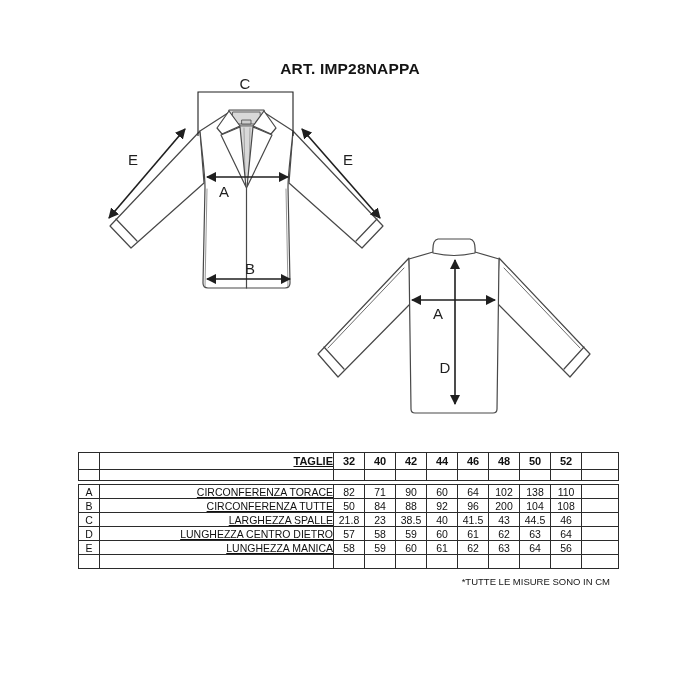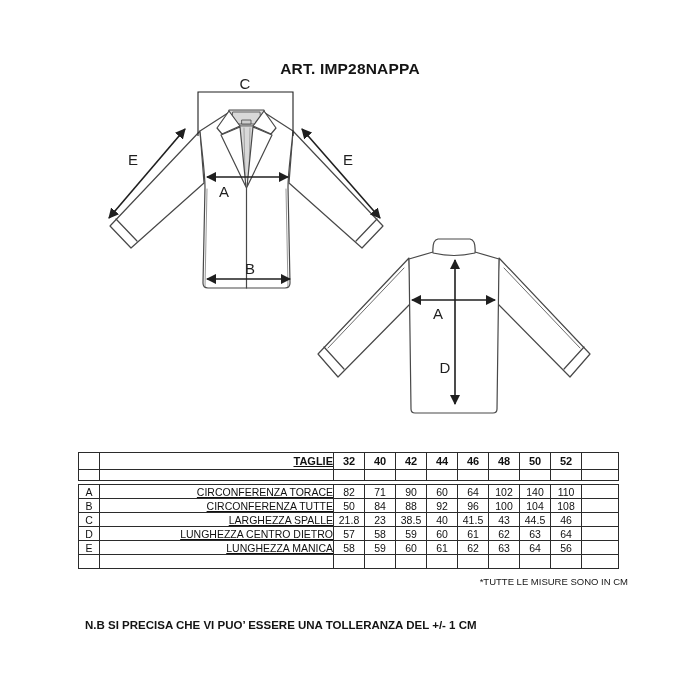--- a/index.html
+++ b/index.html
@@ -12,21 +12,21 @@
   .tables{position:absolute;left:78px;top:452px;width:540px;}
   table{border-collapse:collapse;table-layout:fixed;width:540px;
         font-family:"Liberation Sans",sans-serif;font-size:10.5px;color:#111;}
   .t2{margin-top:3px;}
   td{border:1px solid #2b2b2b;text-align:center;padding:0;height:13px;
      line-height:12px;overflow:hidden;white-space:nowrap;}
   tr.hdr td{height:16px;font-weight:bold;font-size:11px;}
   tr.gap td{height:10px;}
   tr.tail td{height:13px;}
   td.lbl{text-align:right;padding-left:7px;text-decoration:underline;}
-  .footnote{position:absolute;right:72px;top:576px;font-size:9.5px;color:#161616;}
+  .footnote{position:absolute;right:90px;top:576px;font-size:9.5px;color:#161616;}
   .note{position:absolute;left:85px;top:619px;font-size:11.5px;font-weight:bold;color:#141414;}
 </style>
 </head>
 <body>
 
 <div class="page">
 
   <div class="title">ART. IMP28NAPPA</div>
 
   <svg class="art" width="700" height="700" viewBox="0 0 700 700">
@@ -147,33 +147,33 @@
       <tbody>
           <tr>
         <td>A</td>
         <td class="lbl">CIRCONFERENZA TORACE</td>
         <td>82</td>
         <td>71</td>
         <td>90</td>
         <td>60</td>
         <td>64</td>
         <td>102</td>
-        <td>140</td>
+        <td>138</td>
         <td>110</td>
         <td></td>
       </tr>
       <tr>
         <td>B</td>
         <td class="lbl">CIRCONFERENZA TUTTE</td>
         <td>50</td>
         <td>84</td>
         <td>88</td>
         <td>92</td>
         <td>96</td>
-        <td>100</td>
+        <td>200</td>
         <td>104</td>
         <td>108</td>
         <td></td>
       </tr>
       <tr>
         <td>C</td>
         <td class="lbl">LARGHEZZA SPALLE</td>
         <td>21.8</td>
         <td>23</td>
         <td>38.5</td>
@@ -221,15 +221,14 @@
             <td></td>
         <td></td>
             <td></td>
         <td></td>
       </tr>
     </tbody>
       </table>
   </div>
 
   <div class="footnote">*TUTTE LE MISURE SONO IN CM</div>
-  <div class="note">N.B SI PRECISA CHE VI PUO’ ESSERE UNA TOLLERANZA DEL +/- 1 CM</div>
 
 </div>
 
 </body></html>

